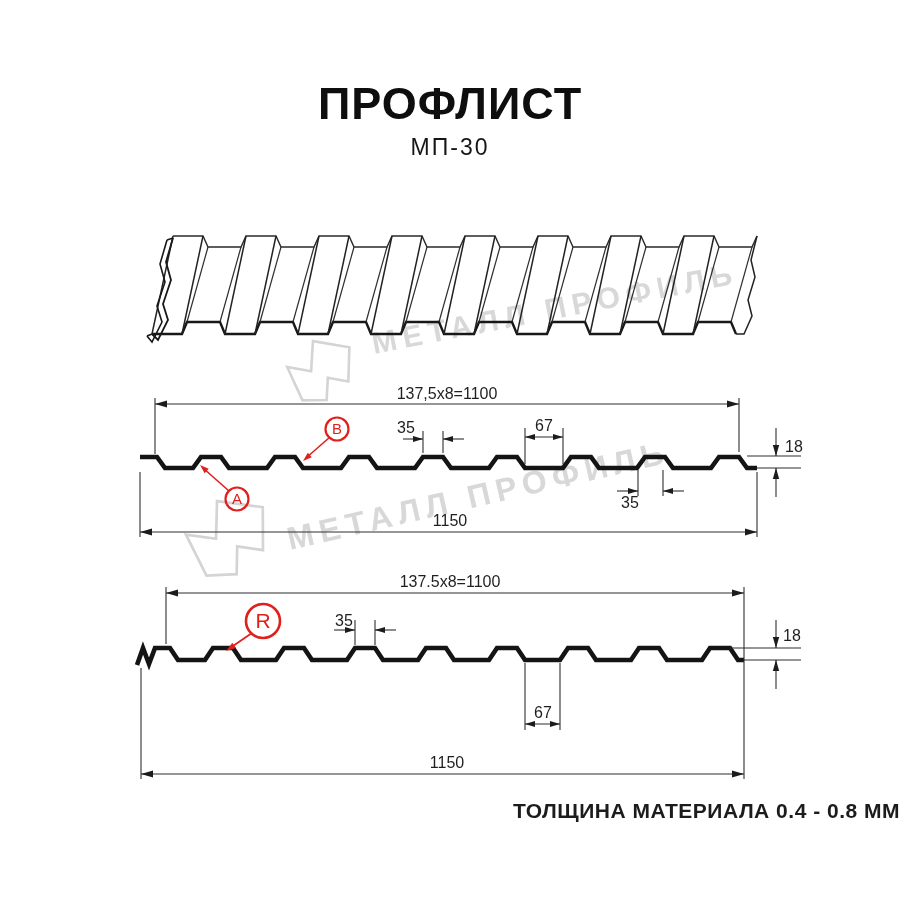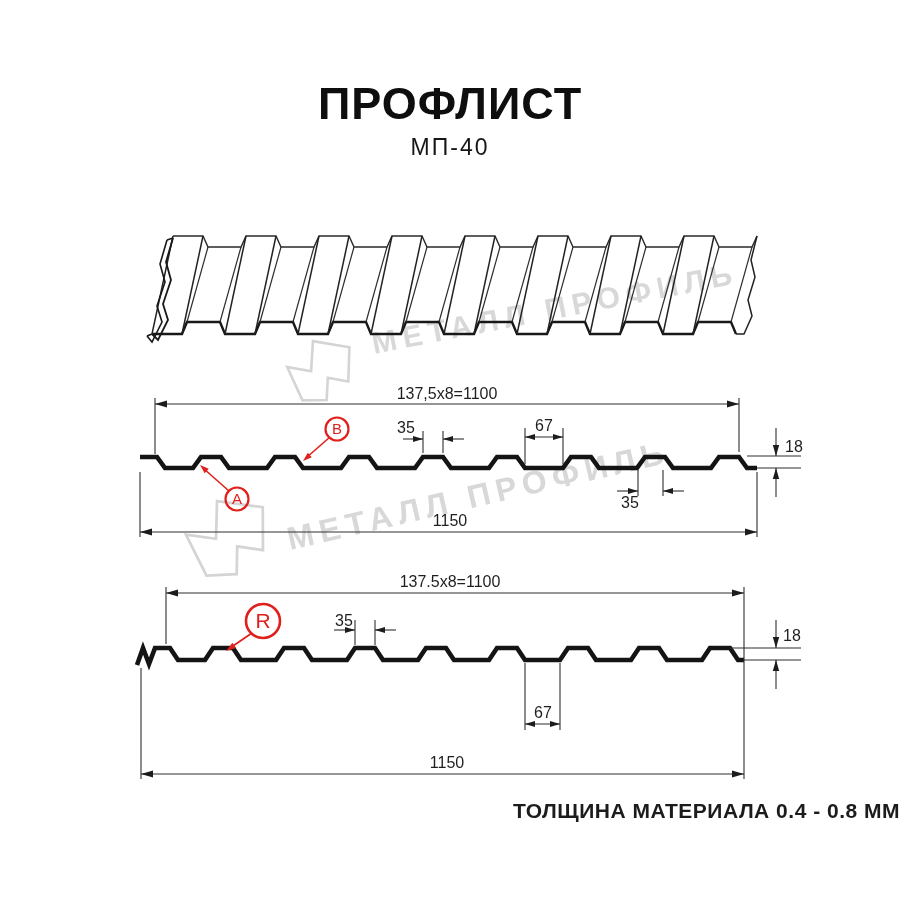--- a/index.html
+++ b/index.html
@@ -17,21 +17,21 @@
   text.wm2{font-size:32px;}
   text.red-label{fill:#e0201c;font-size:15px;font-weight:500;}
   text.red-label-big{fill:#e0201c;font-size:21px;font-weight:500;}
 </style>
 </head>
 <body>
 
 <div class="page">
 
   <div class="title">ПРОФЛИСТ</div>
-  <div class="subtitle">МП-40</div>
+  <div class="subtitle">МП-30</div>
 
   <svg width="900" height="900" viewBox="0 0 900 900">
 
     <g id="wm1">
         <g transform="translate(294,402) rotate(-11) scale(1.08)">
           <path d="M 8 0 L 0 -33 L 21 -25 L 28 -52 L 60 -40 L 53 -9 L 35 -16 L 30 4 Z" fill="none" stroke="#d4d4d4" stroke-width="2.4" stroke-linejoin="miter"></path>
         </g>
       </g>
     <text class="wm" transform="translate(374,354) rotate(-11)">МЕТАЛЛ ПРОФИЛЬ</text>
     <g id="wm2">

